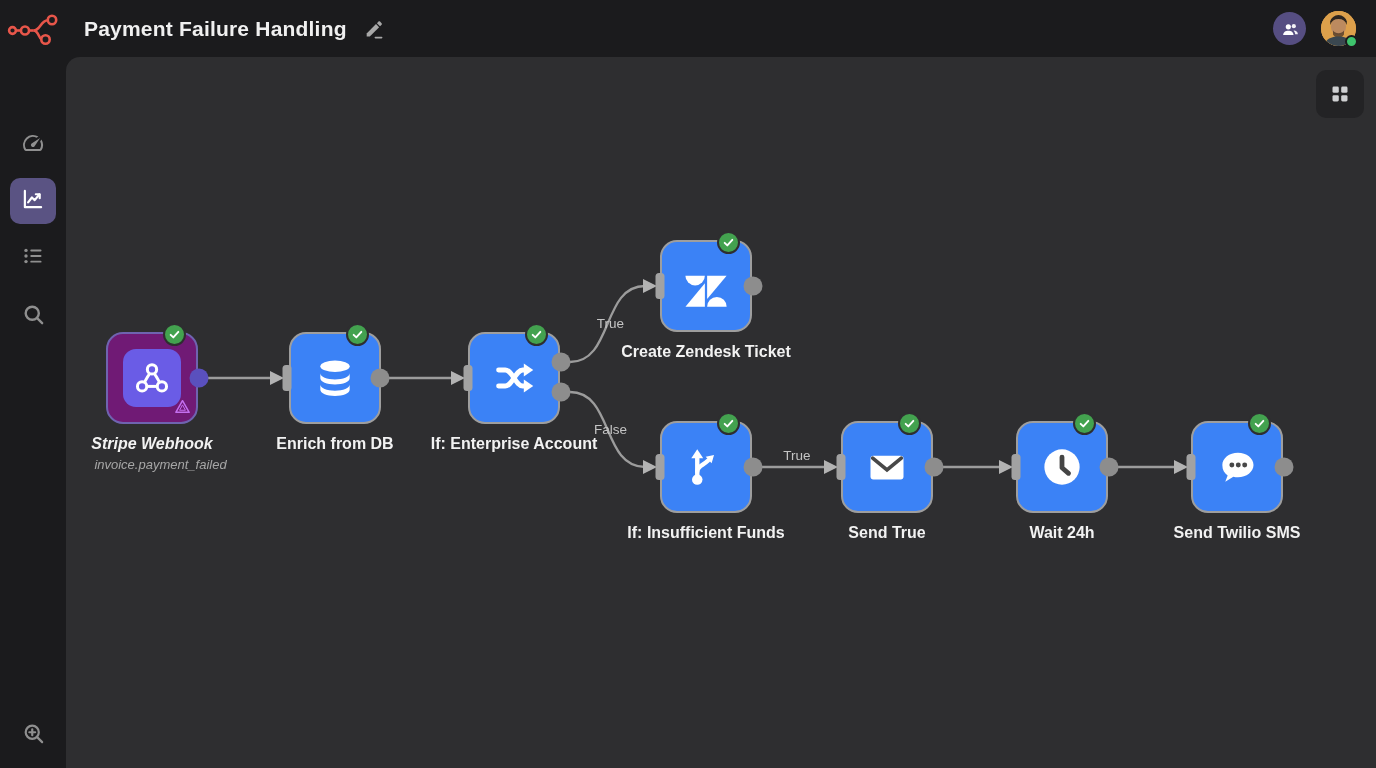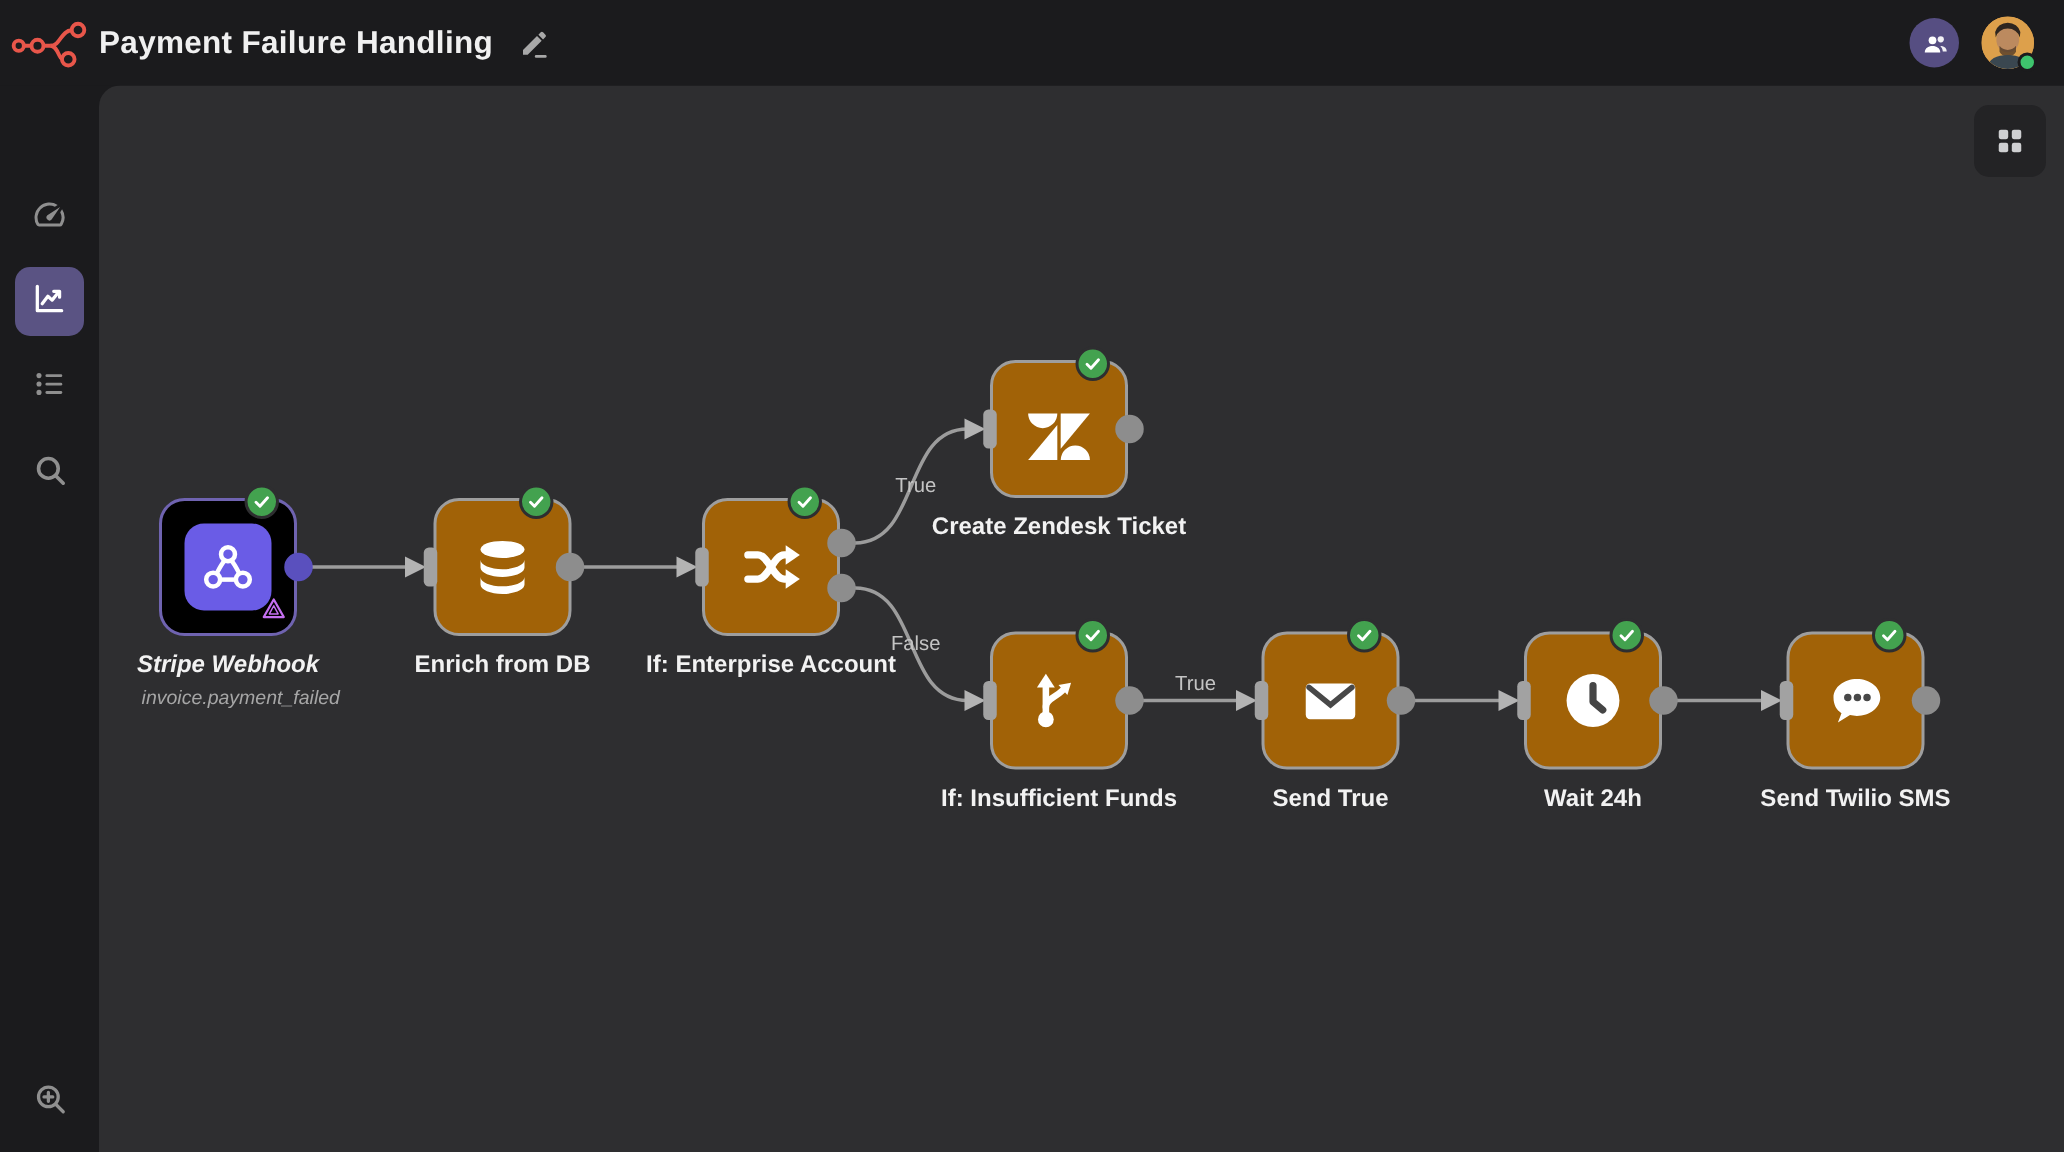--- a/index.html
+++ b/index.html
@@ -4,21 +4,21 @@
 <style>
   * { margin:0; padding:0; box-sizing:border-box; }
   html,body { width:1376px; height:768px; overflow:hidden; background:#1b1b1d;
               font-family:"Liberation Sans", sans-serif; }
   body { position:relative; }
 
   
   .topbar { position:absolute; left:0; top:0; width:1376px; height:57px;
             background:#1b1b1d; display:flex; align-items:center; z-index:30; }
   .logo-wrap { width:66px; display:flex; justify-content:center; align-items:center; }
-  .page-title { color:#f0f0f0; font-size:21px; font-weight:700; letter-spacing:.2px; }
+  .page-title { color:#f0f0f0; font-size:21px; font-weight:700; margin-left:18px; letter-spacing:.2px; }
   .edit-btn { margin-left:14px; width:26px; height:26px; display:flex; align-items:center;
               justify-content:center; cursor:pointer; }
   .topbar-right { margin-left:auto; display:flex; align-items:center; gap:15px; padding-right:20px; }
   .users-btn { width:33px; height:33px; border-radius:50%; background:#564e82;
                display:flex; align-items:center; justify-content:center; cursor:pointer; }
   .avatar { position:relative; width:35px; height:35px; cursor:pointer; }
   .avatar-img { width:35px; height:35px; border-radius:50%; overflow:hidden; background:#dda04b; }
   .presence { position:absolute; right:-2px; bottom:-2px; width:13px; height:13px;
               border-radius:50%; background:#3ec46d; border:2px solid #1b1b1d; }
 
@@ -31,24 +31,24 @@
   
   .canvas { position:absolute; left:66px; top:57px; right:0; bottom:0;
             background:#2e2e30; border-top-left-radius:14px; z-index:1; }
   .grid-btn { position:absolute; left:1316px; top:70px; width:48px; height:48px;
               background:#232325; border-radius:10px; display:flex; align-items:center;
               justify-content:center; cursor:pointer; z-index:15; }
 
   #edges { position:absolute; left:0; top:0; width:1376px; height:768px; z-index:6; pointer-events:none; }
   #nodes-layer { position:absolute; left:0; top:0; width:1376px; height:768px; z-index:5; }
 
-  .node { position:absolute; width:92px; height:92px; background:#a16207;
+  .node { position:absolute; width:92px; height:92px; background:#3b82f6;
           border:2px solid #9e9e9e; border-radius:17px; display:flex; align-items:center;
           justify-content:center; cursor:pointer; }
-  .node.selected { border-color:#6f63b0; background:#000000;font-style:italic; }
+  .node.selected { border-color:#6f63b0; background:#701a75;font-style:italic; }
   .icon-badge { width:58px; height:58px; border-radius:13px; display:flex;
                 align-items:center; justify-content:center; }
   .check { position:absolute; right:10px; top:-11px; width:23px; height:23px; border-radius:50%;
            background:#43a24f; border:2px solid #2e2e30; display:flex; align-items:center;
            justify-content:center; }
   .trigger-badge { position:absolute; right:5px; bottom:4px; }
   .node-label { position:absolute; left:-41px; top:100px; width:170px; text-align:center; pointer-events:none; }
   .nl-title { color:#f2f2f2; font-size:16px; font-weight:700; line-height:20px; }
   .nl-sub { color:#a6a6a6; font-size:13px; margin-top:3px; white-space:nowrap;padding-left:17px; }
 </style>

